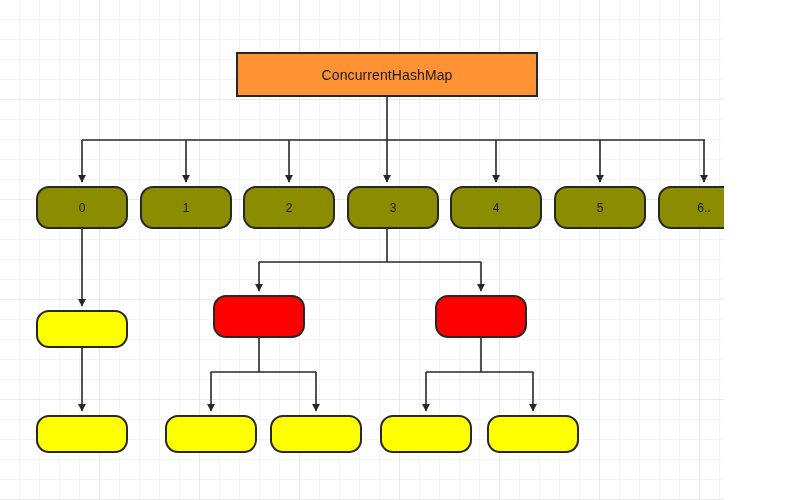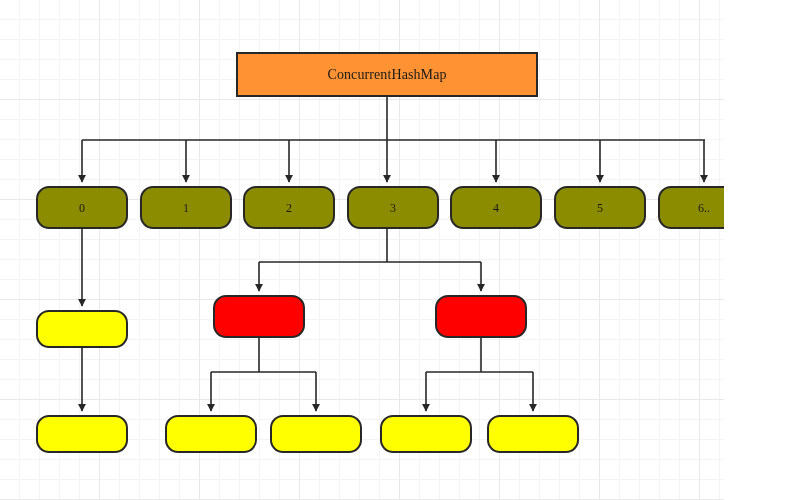--- a/index.html
+++ b/index.html
@@ -17,21 +17,21 @@
       linear-gradient(to right, #e8e8e8 1px, transparent 1px),
       linear-gradient(to bottom, #e8e8e8 1px, transparent 1px),
       linear-gradient(to right, #f4f4f4 1px, transparent 1px),
       linear-gradient(to bottom, #f4f4f4 1px, transparent 1px);
     background-size:
       100px 100px,
       100px 100px,
       20px 20px,
       20px 20px;
     background-position: -1px -1px, -1px -1px, -1px -1px, -1px -1px;
-    font-family: Liberation Serif, serif;
+    font-family: Liberation Sans, sans-serif;
   }
   #edges {
     position: absolute;
     left: 0;
     top: 0;
     width: 796px;
     height: 500px;
     pointer-events: none;
   }
   .node {

